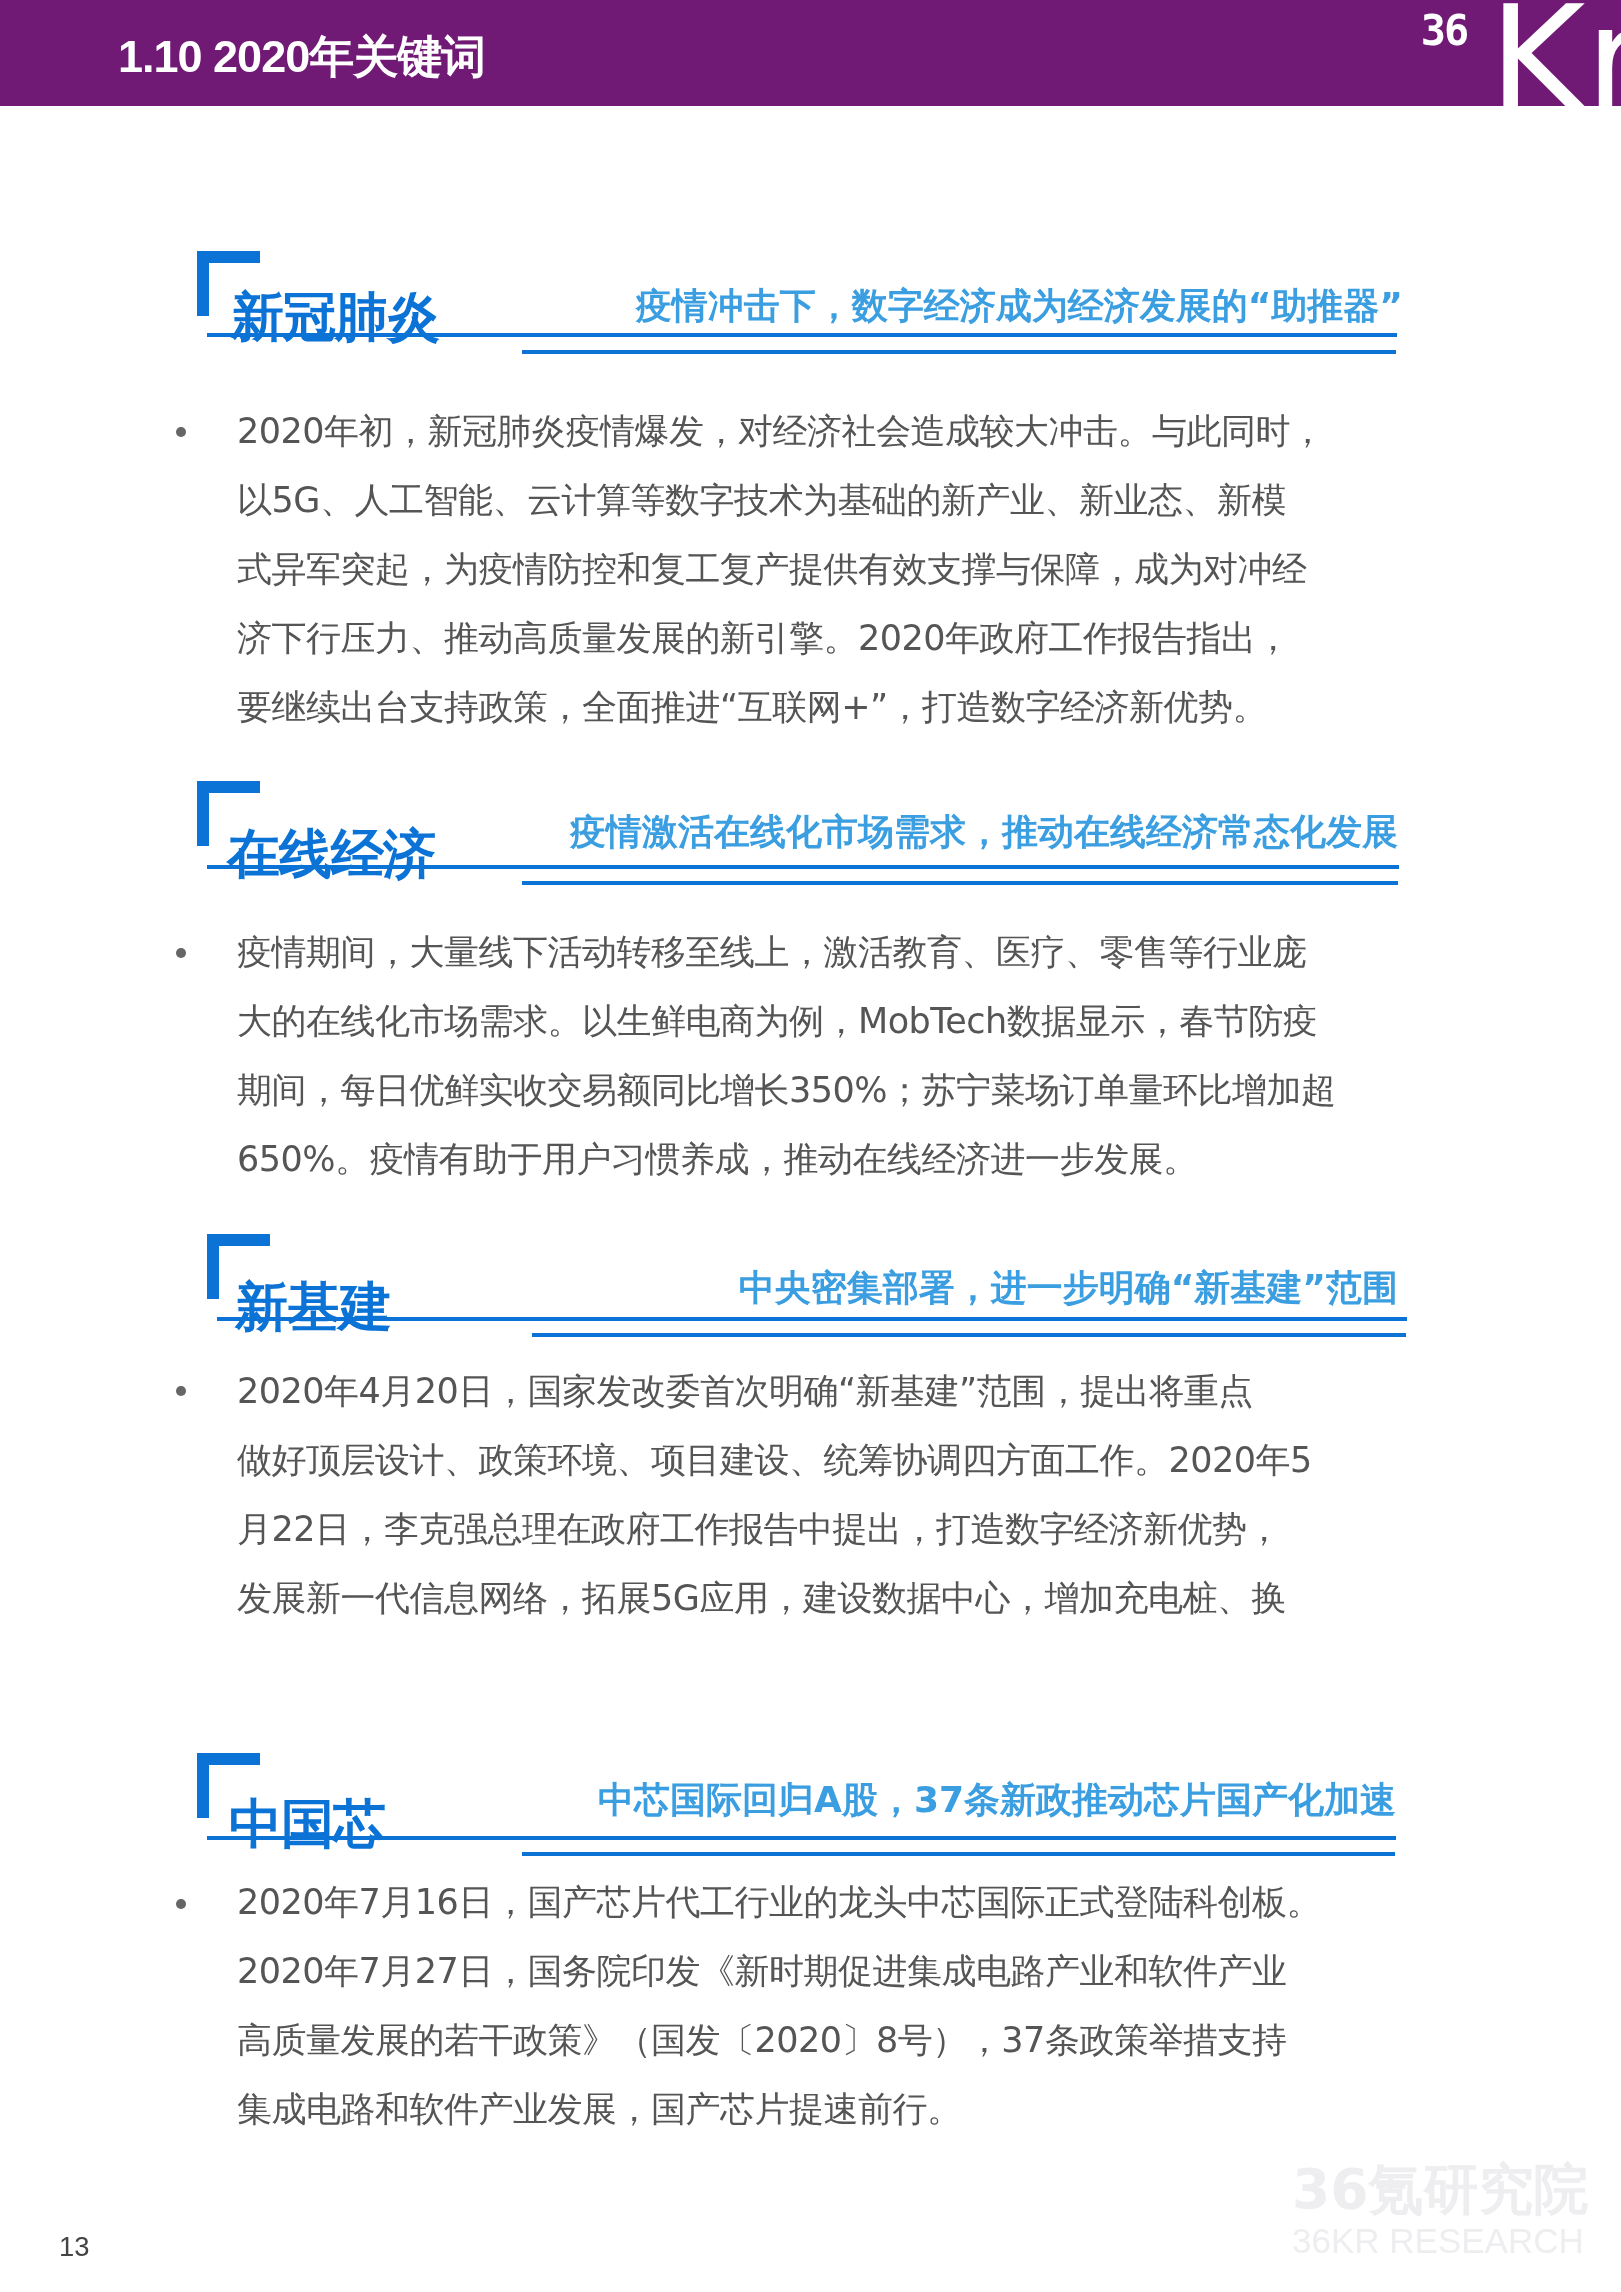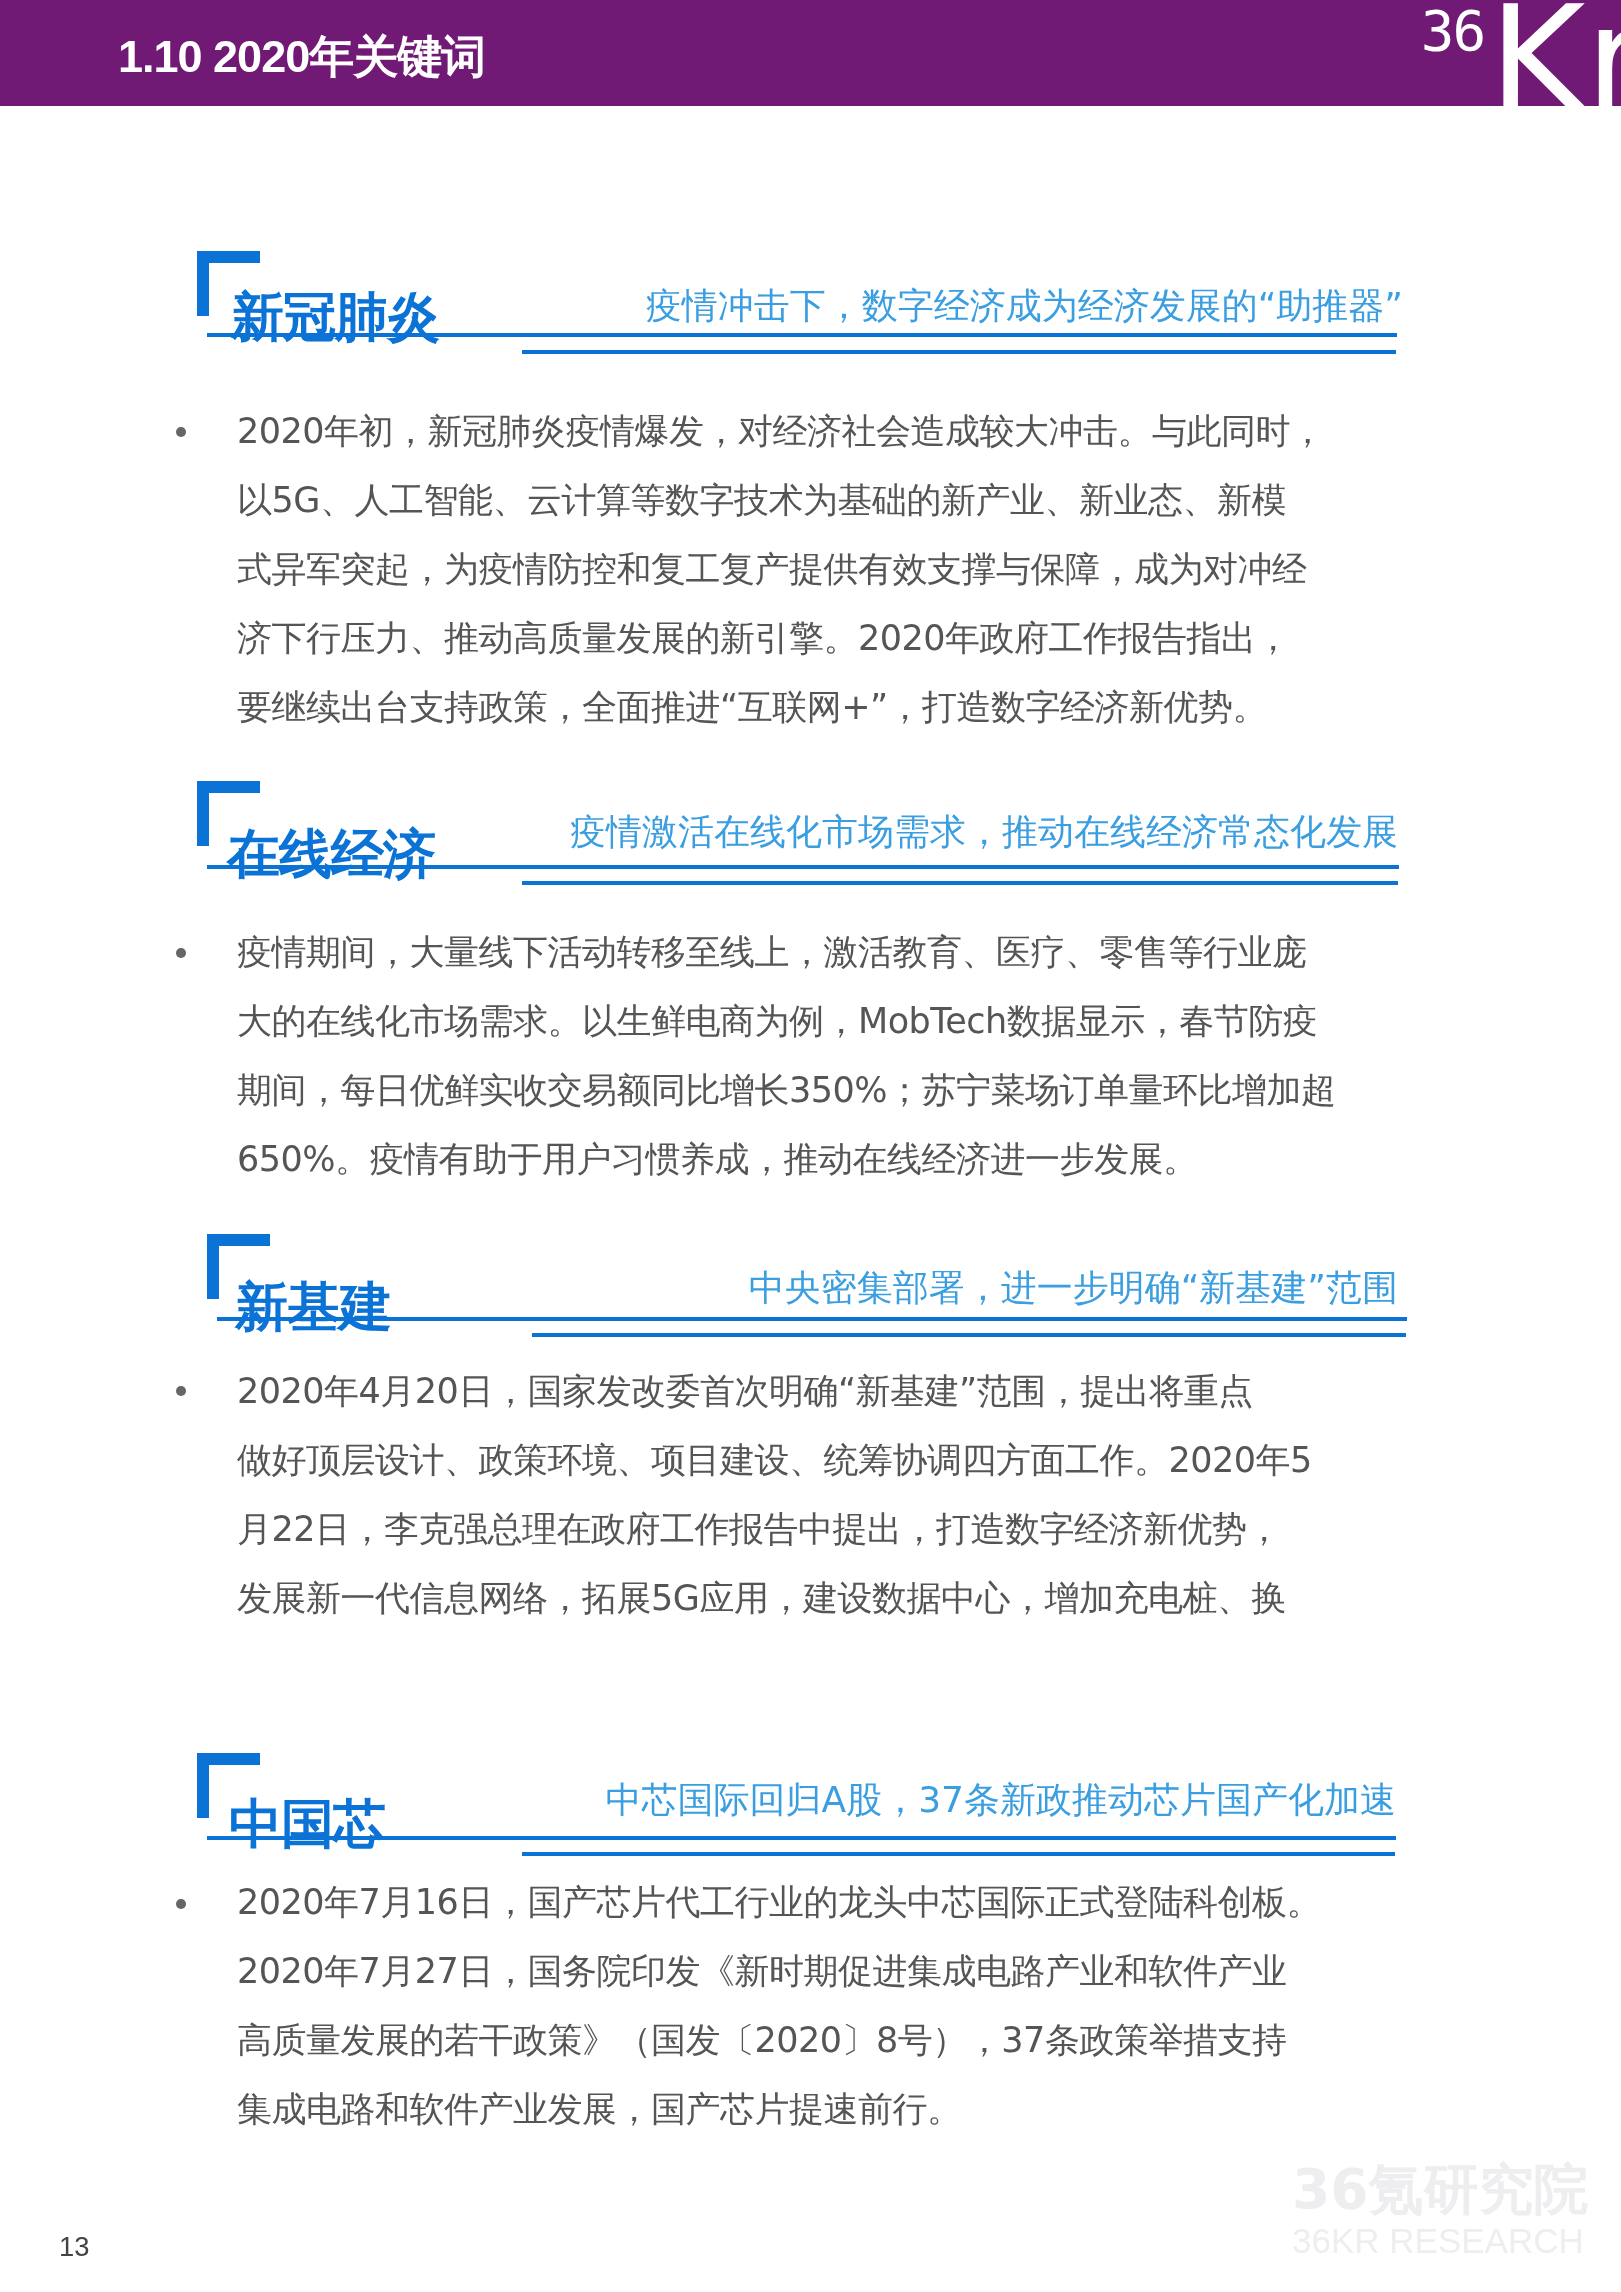--- a/index.html
+++ b/index.html
@@ -14,38 +14,38 @@
     }
     .header-title {
       position: absolute; left: 118px; top: 27.4px;
       color: #ffffff; font-size: 45px; font-weight: bold; line-height: 59px;
       font-family: "Liberation Sans", "DejaVu Sans", sans-serif;
       letter-spacing: -1px;
     }
     .logo { position: absolute; left: 1411px; top: 0; width: 210px; height: 108px; overflow: hidden; }
     .logo-36 {
       position: absolute; left: 9.8px; top: 2px; color: #ffffff;
-      font-size: 56px; font-weight: normal; line-height: 57px;
+      font-size: 42px; font-weight: bold; line-height: 57px;
       font-family: "DejaVu Sans Mono", monospace; letter-spacing: -2px;
     }
     .logo-k {
       position: absolute; left: 78px; top: -13.7px; color: #ffffff;
       font-size: 147px; font-weight: normal; line-height: 147px;
       font-family: "DejaVu Sans", sans-serif;
     }
 
     .section { position: absolute; left: 0; width: 1621px; }
     .bracket-v { position: absolute; width: 11.8px; height: 65px; background: #0b72d6; }
     .bracket-h { position: absolute; width: 63px; height: 11.8px; background: #0b72d6; }
     .sec-title {
       position: absolute; color: #0b72d6; font-size: 53px; font-weight: bold;
       line-height: 59px; letter-spacing: -1px; white-space: nowrap; margin-top: 20px;
     }
     .sec-sub {
-      position: absolute; color: #3a9ee0; font-size: 36px; font-weight: normal;
+      position: absolute; color: #3a9ee0; font-size: 36px; font-weight: bold;
       line-height: 43px; white-space: nowrap; text-align: right;
     }
     .rule1 { position: absolute; height: 3.9px; background: #0b72d6; }
     .rule2 { position: absolute; height: 3.9px; background: #0b72d6; }
 
     .bullet {
       position: absolute; width: 9.8px; height: 9.8px; border-radius: 50%;
       background: #666666;
     }
     .body-text {

